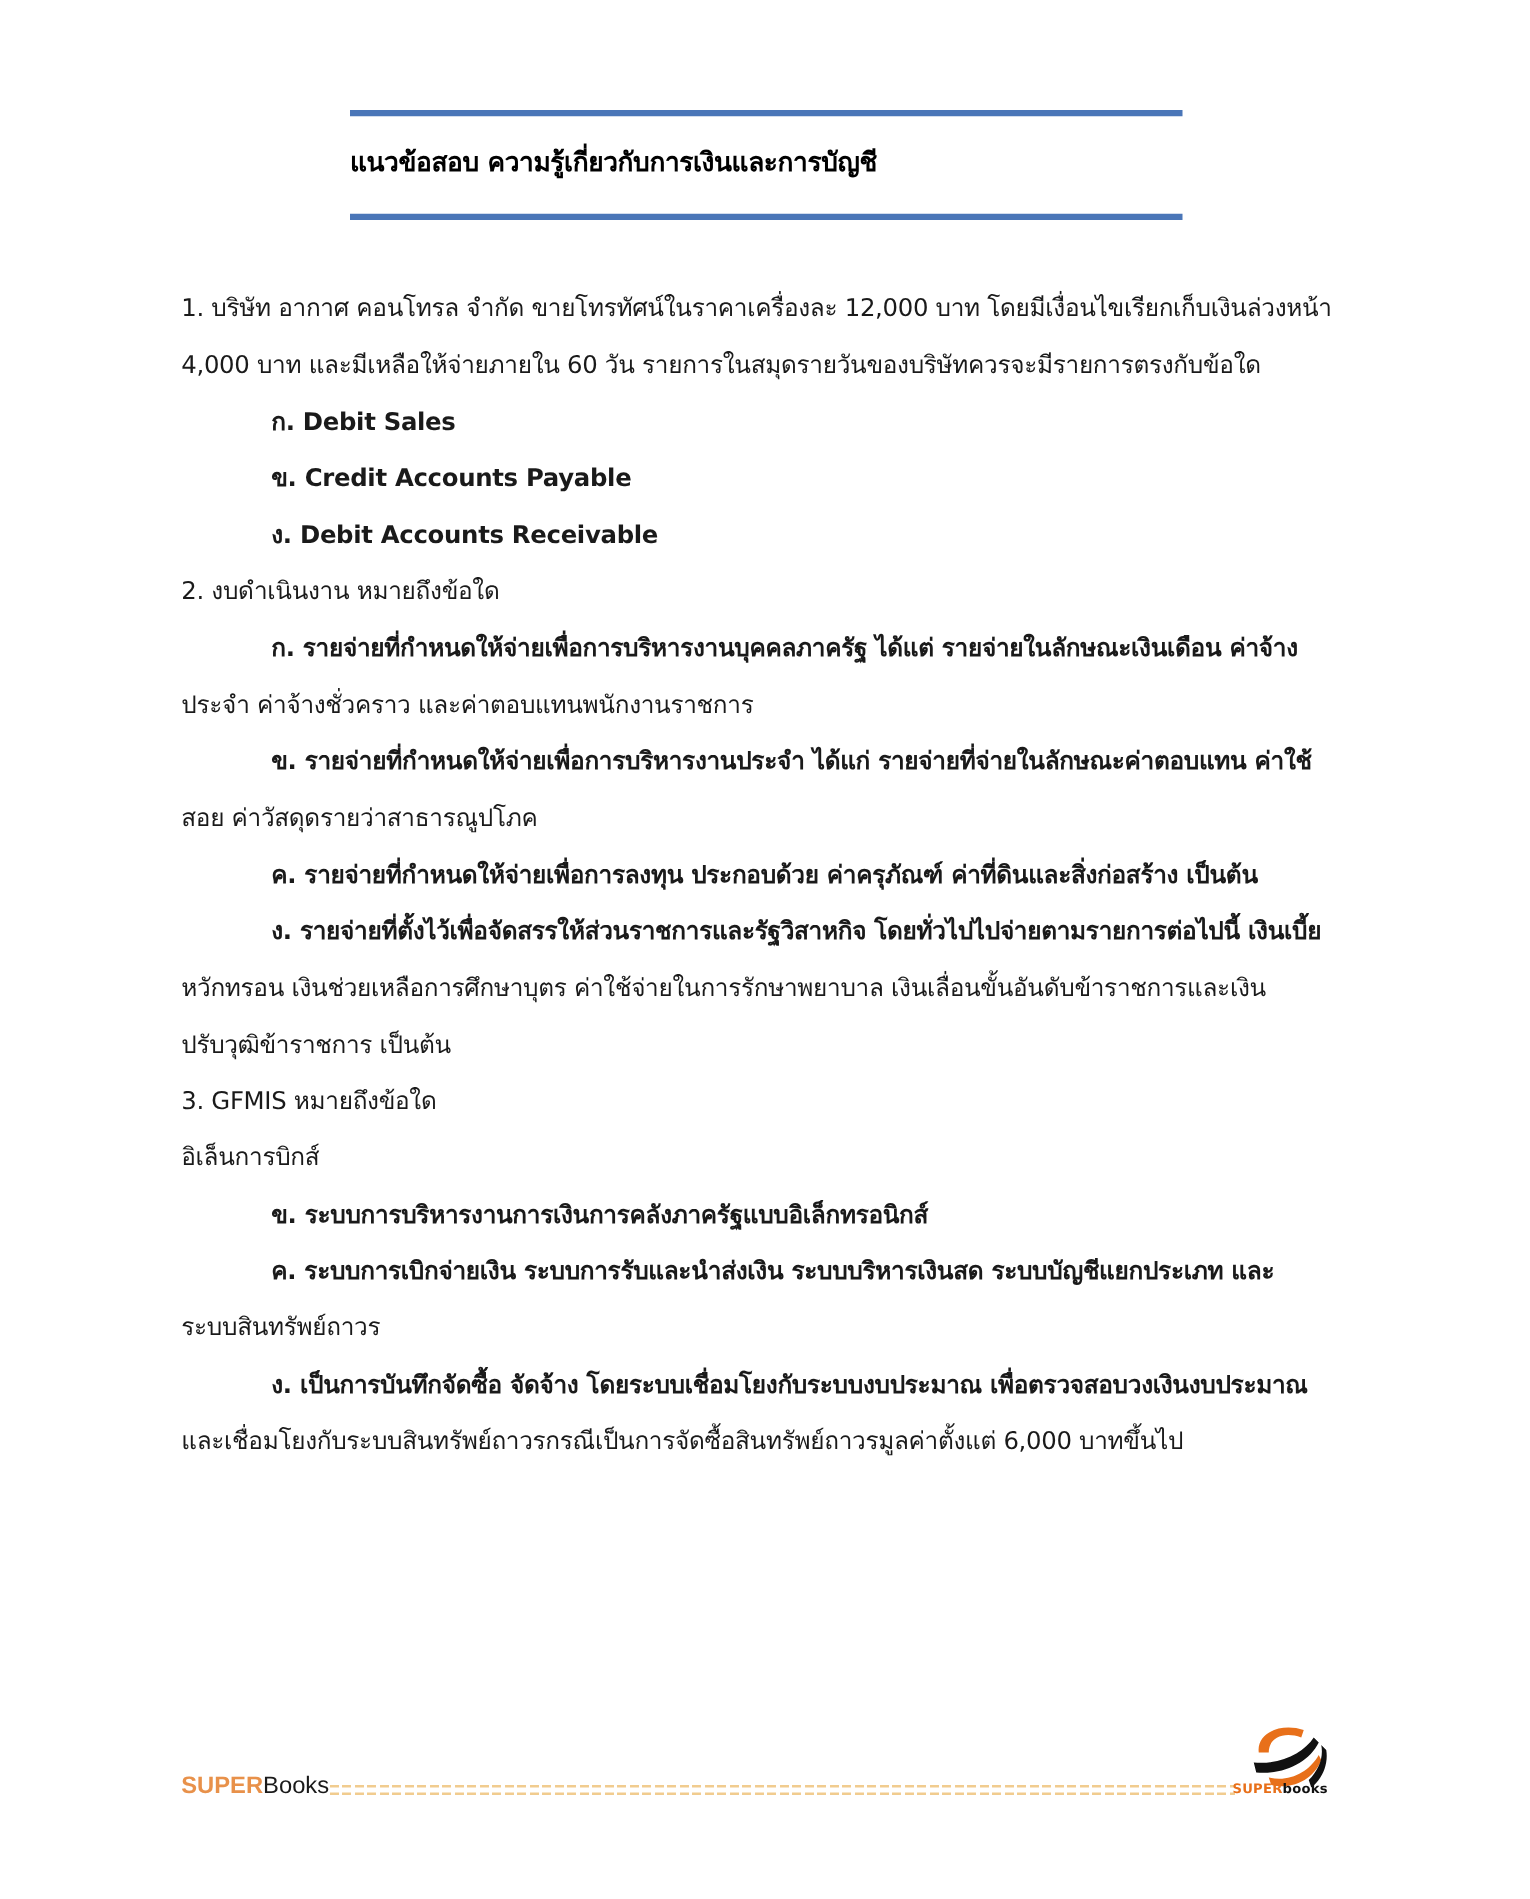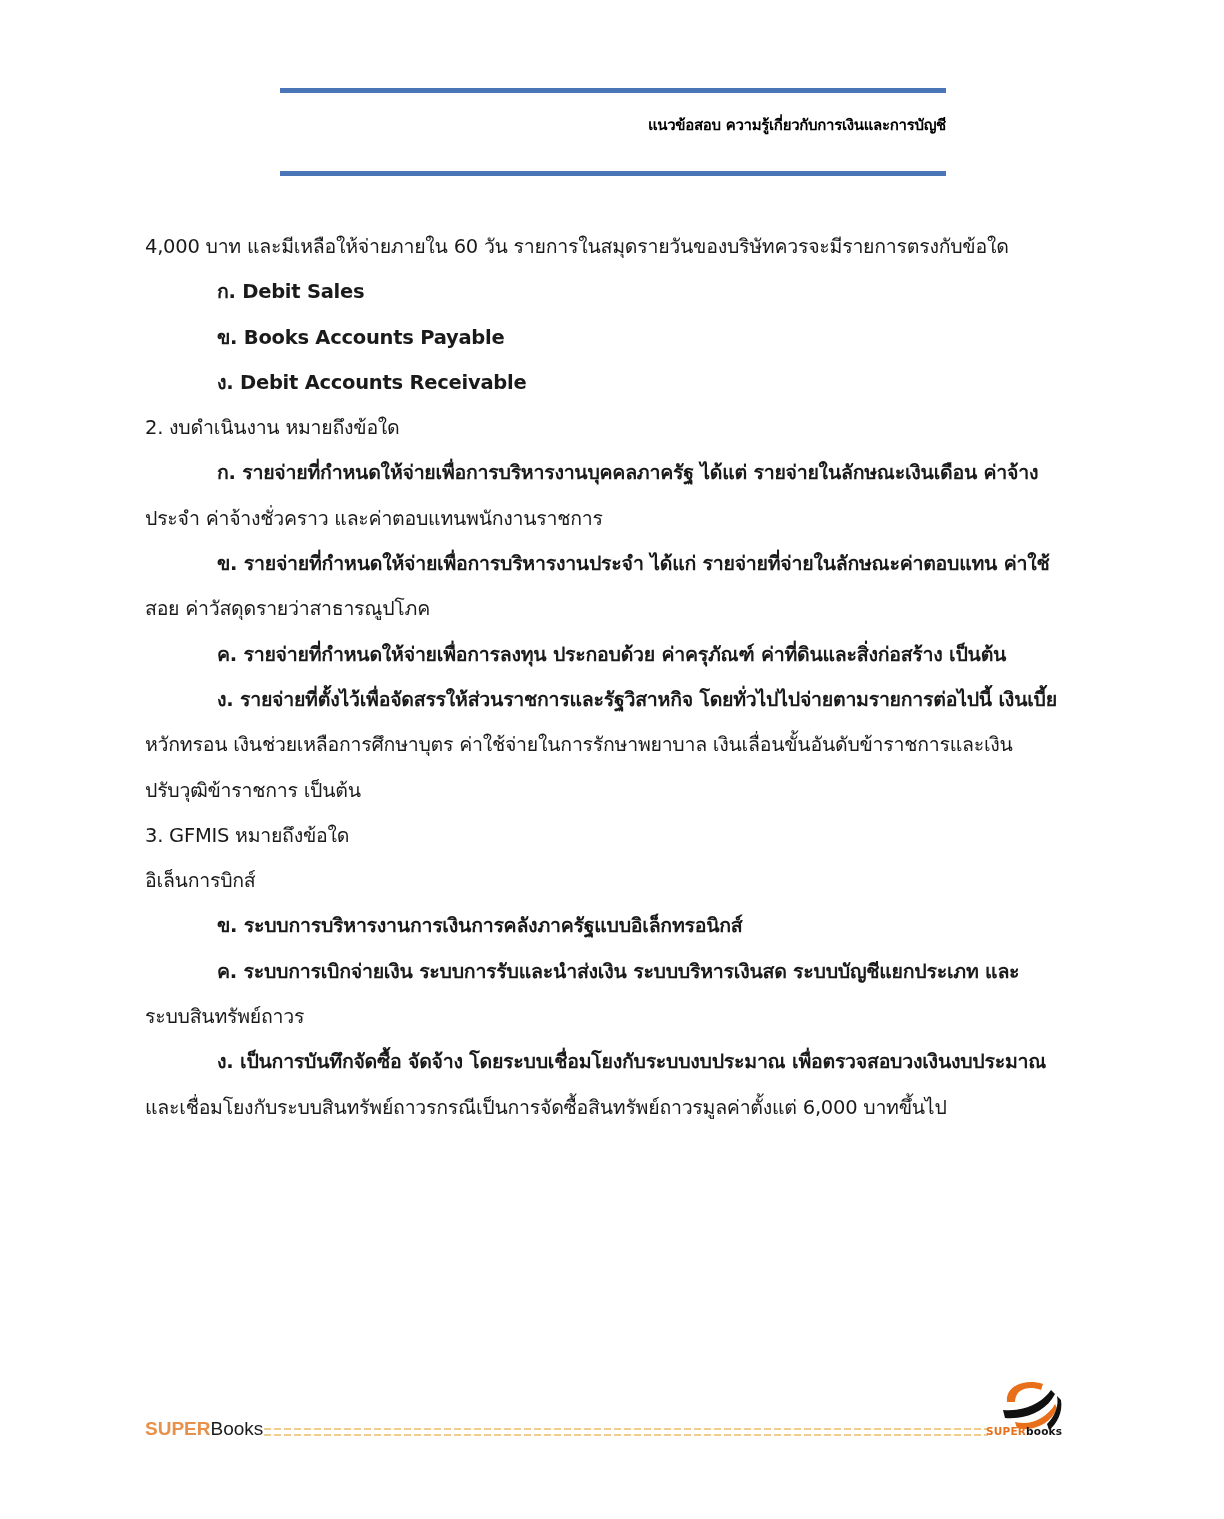--- a/index.html
+++ b/index.html
@@ -1,22 +1,22 @@
 <!DOCTYPE html>
 <html><head>
   <meta charset="utf-8">
   <style>
     html, body { margin: 0; padding: 0; background: #ffffff; }
     body { width: 1224px; height: 1519px; position: relative; overflow: hidden;
            font-family: "DejaVu Sans", sans-serif; color: #1a1a1a; }
     .rule { position: absolute; left: 280px; width: 666px; height: 5px; background: #4a76b8; }
     .rule.top { top: 88px; }
     .rule.bottom { top: 171px; }
-    .title { position: absolute; left: 280px; width: 666px; top: 113px; text-align: right;
-             font-size: 15px; font-weight: bold; color: #000; letter-spacing: -0.3px; }
+    .title { position: absolute; left: 280px; width: 666px; top: 113px; text-align: left;
+             font-size: 21px; font-weight: bold; color: #000; letter-spacing: -0.3px; }
     .content { position: absolute; left: 145px; top: 226px; width: 940px; font-size: 19.5px; }
     .line { height: 45.3px; line-height: 42px; white-space: nowrap; letter-spacing: -0.25px; }
     .indent { padding-left: 72px; font-weight: bold; }
     .footer { position: absolute; left: 145px; top: 1418px; font-family: "Liberation Sans", sans-serif;
               font-size: 19px; }
     .brand-super { color: #e8914a; font-weight: bold; }
     .brand-books { color: #1a1a1a; }
     .dashes { position: absolute; left: 264px; top: 1428px; width: 724px; height: 8px;
               background:
                 repeating-linear-gradient(90deg, #f1cc8f 0 7px, transparent 7px 10px) top/100% 2px no-repeat,
@@ -28,23 +28,24 @@
     .logo-text .b { color: #111; }
   </style>
 </head>
 <body>
 
 <div class="rule top"></div>
 <div class="title">แนวข้อสอบ ความรู้เกี่ยวกับการเงินและการบัญชี</div>
 <div class="rule bottom"></div>
 
 <div class="content">
+  <div class="line">1. บริษัท อากาศ คอนโทรล จำกัด ขายโทรทัศน์ในราคาเครื่องละ 12,000 บาท โดยมีเงื่อนไขเรียกเก็บเงินล่วงหน้า</div>
   <div class="line">4,000 บาท และมีเหลือให้จ่ายภายใน 60 วัน รายการในสมุดรายวันของบริษัทควรจะมีรายการตรงกับข้อใด</div>
   <div class="line indent">ก. Debit Sales</div>
-  <div class="line indent">ข. Books Accounts Payable</div>
+  <div class="line indent">ข. Credit Accounts Payable</div>
   <div class="line indent">ง. Debit Accounts Receivable</div>
   <div class="line">2. งบดำเนินงาน หมายถึงข้อใด</div>
   <div class="line indent">ก. รายจ่ายที่กำหนดให้จ่ายเพื่อการบริหารงานบุคคลภาครัฐ ได้แต่ รายจ่ายในลักษณะเงินเดือน ค่าจ้าง</div>
   <div class="line">ประจำ ค่าจ้างชั่วคราว และค่าตอบแทนพนักงานราชการ</div>
   <div class="line indent">ข. รายจ่ายที่กำหนดให้จ่ายเพื่อการบริหารงานประจำ ได้แก่ รายจ่ายที่จ่ายในลักษณะค่าตอบแทน ค่าใช้</div>
   <div class="line">สอย ค่าวัสดุดรายว่าสาธารณูปโภค</div>
   <div class="line indent">ค. รายจ่ายที่กำหนดให้จ่ายเพื่อการลงทุน ประกอบด้วย ค่าครุภัณฑ์ ค่าที่ดินและสิ่งก่อสร้าง เป็นต้น</div>
   <div class="line indent">ง. รายจ่ายที่ตั้งไว้เพื่อจัดสรรให้ส่วนราชการและรัฐวิสาหกิจ โดยทั่วไปไปจ่ายตามรายการต่อไปนี้ เงินเบี้ย</div>
   <div class="line">หวักทรอน เงินช่วยเหลือการศึกษาบุตร ค่าใช้จ่ายในการรักษาพยาบาล เงินเลื่อนขั้นอันดับข้าราชการและเงิน</div>
   <div class="line">ปรับวุฒิข้าราชการ เป็นต้น</div>

